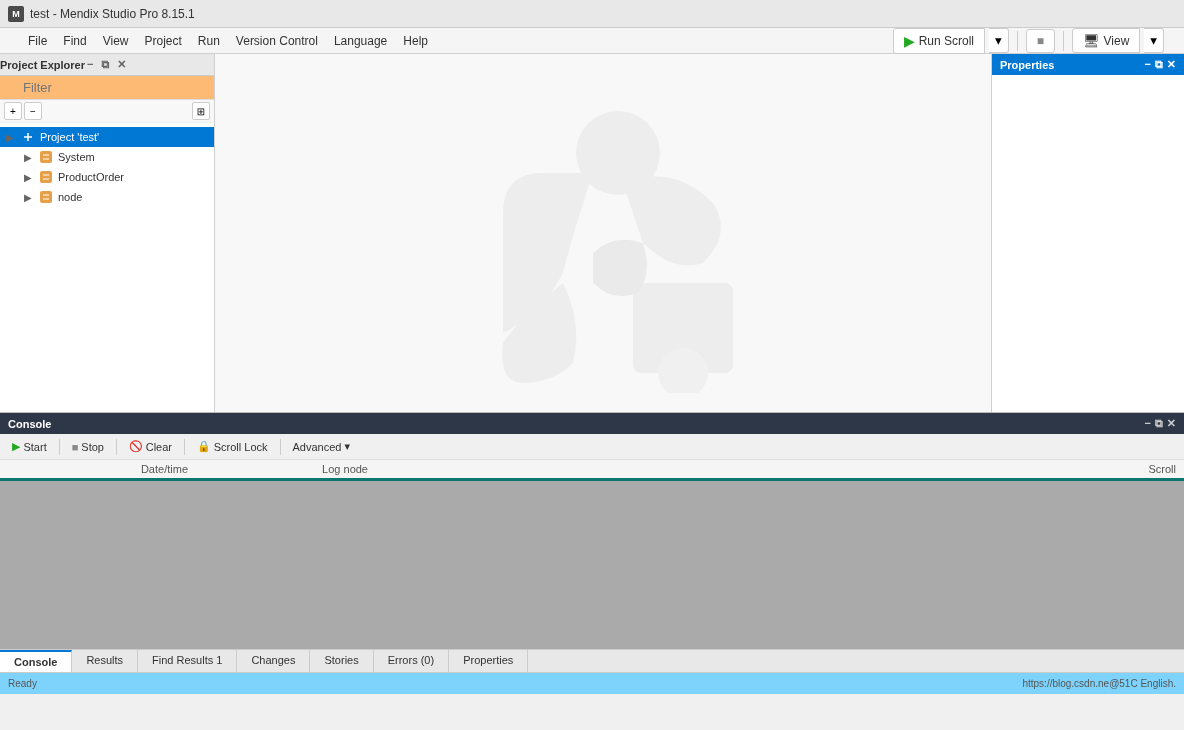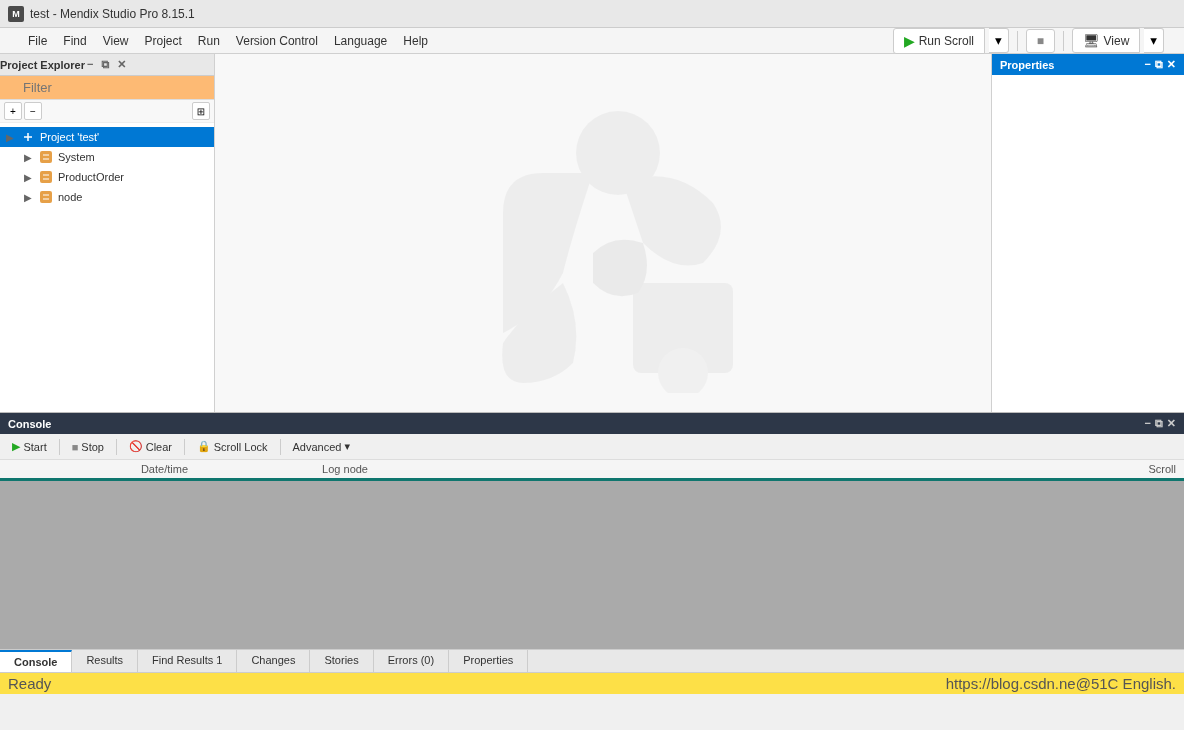--- a/index.html
+++ b/index.html
@@ -260,28 +260,28 @@
       color: #333;
     }
     .console-tab.active {
       background: white;
       border-top: 2px solid #0078d4;
       font-weight: bold;
     }
 
     
     .status-bar {
-      background: #fde047;
+      background: #7dd3fc;
       height: 22px;
       display: flex;
       align-items: center;
       justify-content: space-between;
       padding: 4px 8px;
       border-top: 1px solid #ccc;
-      font-size: 15px;
+      font-size: 10px;
       color: #555;
     }
 
     
     .mendix-bg-container {
       position: relative;
       width: 320px;
       height: 320px;
     }
   </style>

